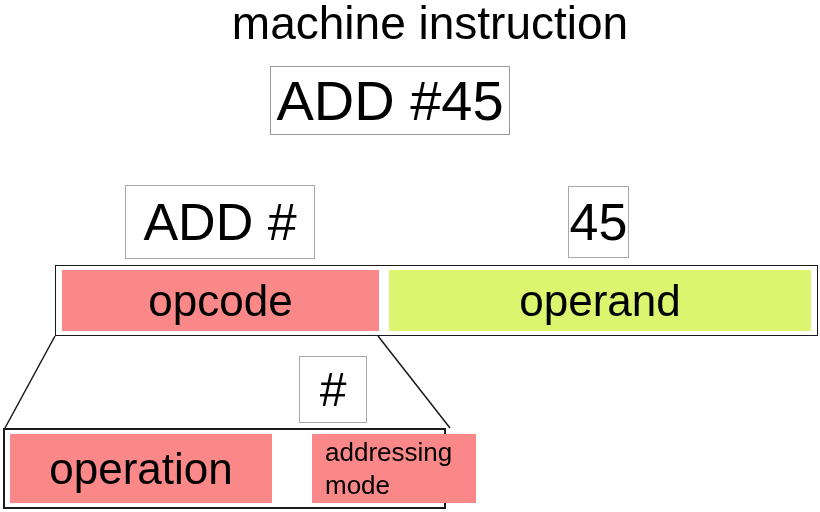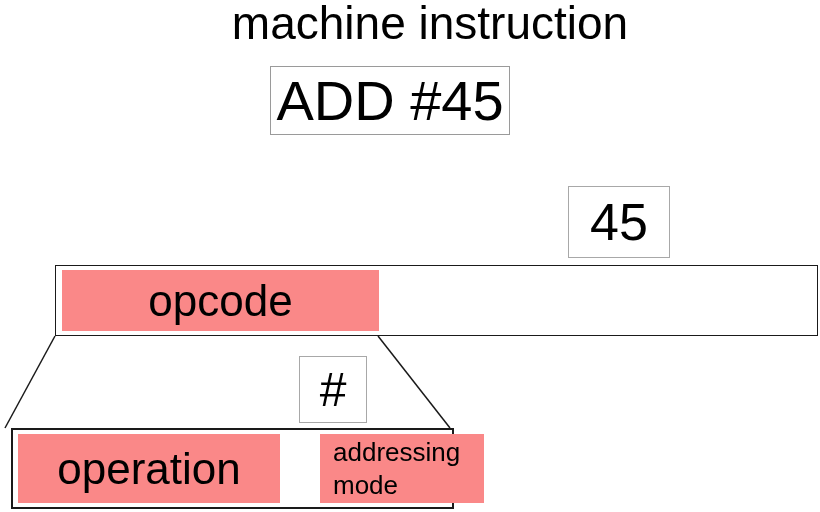--- a/index.html
+++ b/index.html
@@ -45,21 +45,21 @@
     font-size: 56px;
     border-color: #9a9a9a;
   }
   .addhash-box {
     left: 125px; top: 185px;
     width: 190px; height: 74px;
     font-size: 52px;
   }
   .val45-box {
     left: 568px; top: 186px;
-    width: 102px; height: 72px;
+    width: 61px; height: 72px;
     font-size: 52px;
     justify-content: center;
   }
   .add-box {
     left: 58px; top: 353px;
     width: 145px; height: 70px;
     font-size: 52px;
   }
   .hash-box {
     left: 299px; top: 356px;
@@ -70,21 +70,21 @@
   .field-container {
     background: #ffffff;
     box-sizing: border-box;
     border: 1.5px solid #1a1a1a;
   }
   .instr-fields {
     left: 55px; top: 265px;
     width: 763px; height: 71px;
   }
   .opcode-fields {
-    left: 11px; top: 428px;
+    left: 3px; top: 428px;
     width: 443px; height: 81px;
     border-width: 2px;
   }
   
   .cell {
     position: absolute;
     box-sizing: border-box;
     font-size: 44px;
   }
   .opcode-cell   { left: 6px;   top: 4px; width: 317px; height: 61px; }
@@ -111,28 +111,34 @@
 <body>
 
 <div id="canvas">
 
   <div class="abs title">machine instruction</div>
 
   <div class="abs center labelbox instr-box">
     <span>ADD #45</span>
   </div>
 
+  <div class="abs center labelbox addhash-box">
+    <span>ADD #</span>
+  </div>
 
   <div class="abs center labelbox val45-box">
     <span>45</span>
   </div>
 
   <div class="abs field-container instr-fields">
     <div class="cell center opcode-cell" style="background-color: rgb(250, 136, 136);">
       <span>opcode</span>
+    </div>
+    <div class="cell center operand-cell" style="background-color: rgb(221, 245, 110);">
+      <span>operand</span>
     </div>
   </div>
 
   <svg class="abs connector-svg" viewBox="0 0 820 512" xmlns="http://www.w3.org/2000/svg">
     <line x1="55" y1="336" x2="5" y2="428" stroke="#1a1a1a" stroke-width="1.5"></line>
     <line x1="378" y1="336" x2="450" y2="428" stroke="#1a1a1a" stroke-width="1.5"></line>
   </svg>
 
 
   <div class="abs center labelbox hash-box">

